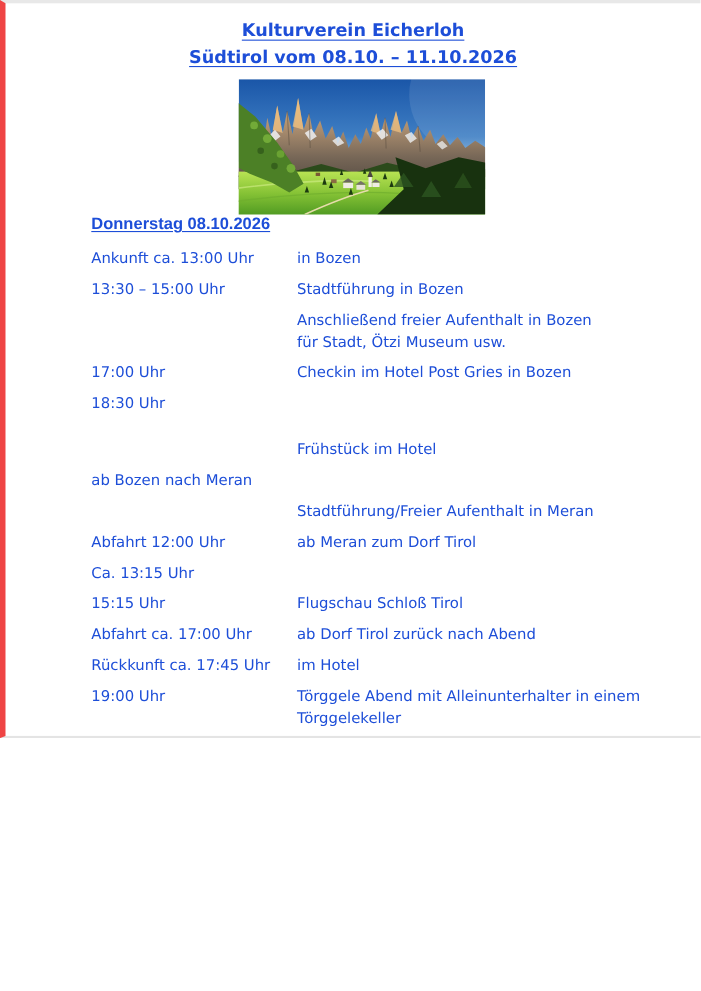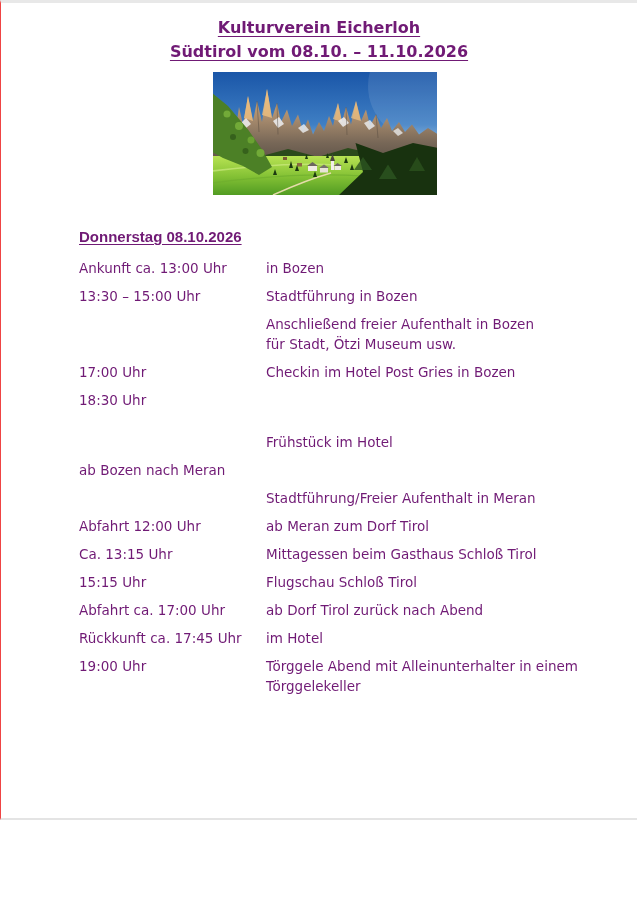--- a/index.html
+++ b/index.html
@@ -1,26 +1,26 @@
 <!DOCTYPE html>
 <html><head>
 <meta charset="utf-8">
 <style>
   html, body { margin: 0; padding: 0; background: #ffffff; }
   .page {
     position: relative;
     width: 637px;
-    height: 820px;
+    height: 671px;
     box-sizing: border-box;
     background: #ffffff;
     border-top: 3px solid #e8e8e8;
-    border-left: 1px solid #ef4444;
+    border-left: 5px solid #ef4444;
     border-bottom: 2px solid #e4e4e4;
     font-family: "DejaVu Sans", sans-serif;
-    color: #701a75;
+    color: #1d4ed8;
     overflow: hidden;
   }
   .title-block {
     padding-top: 13px;
     text-align: center;
     font-weight: bold;
     font-size: 16px;
     line-height: 24px;
   }
   .title-block .u {
@@ -28,21 +28,20 @@
     text-underline-offset: 3px;
   }
   .hero-wrap {
     margin: 8px 0 0 212px;
     width: 224px;
     height: 123px;
     line-height: 0;
   }
   .hero-wrap svg { display: block; }
   .content {
-    margin-top: 33px;
     padding: 0 22px 0 78px;
   }
   .day-section + .day-section { margin-top: 22px; }
   .day-heading {
     margin: 0 0 13px 0;
     font-family: "Liberation Sans", sans-serif;
     font-size: 15px;
     font-weight: bold;
     text-decoration: underline;
     text-underline-offset: 2px;
@@ -187,21 +186,20 @@
       <div class="row">
         <div class="time"></div>
         <div class="desc">Stadtführung/Freier Aufenthalt in Meran</div>
       </div>
       <div class="row">
         <div class="time">Abfahrt 12:00 Uhr</div>
         <div class="desc">ab Meran zum Dorf Tirol</div>
       </div>
       <div class="row">
         <div class="time">Ca. 13:15 Uhr</div>
-        <div class="desc">Mittagessen beim Gasthaus Schloß Tirol</div>
       </div>
       <div class="row">
         <div class="time">15:15 Uhr</div>
         <div class="desc">Flugschau Schloß Tirol</div>
       </div>
       <div class="row">
         <div class="time">Abfahrt ca. 17:00 Uhr</div>
         <div class="desc">ab Dorf Tirol zurück nach Abend</div>
       </div>
       <div class="row">

